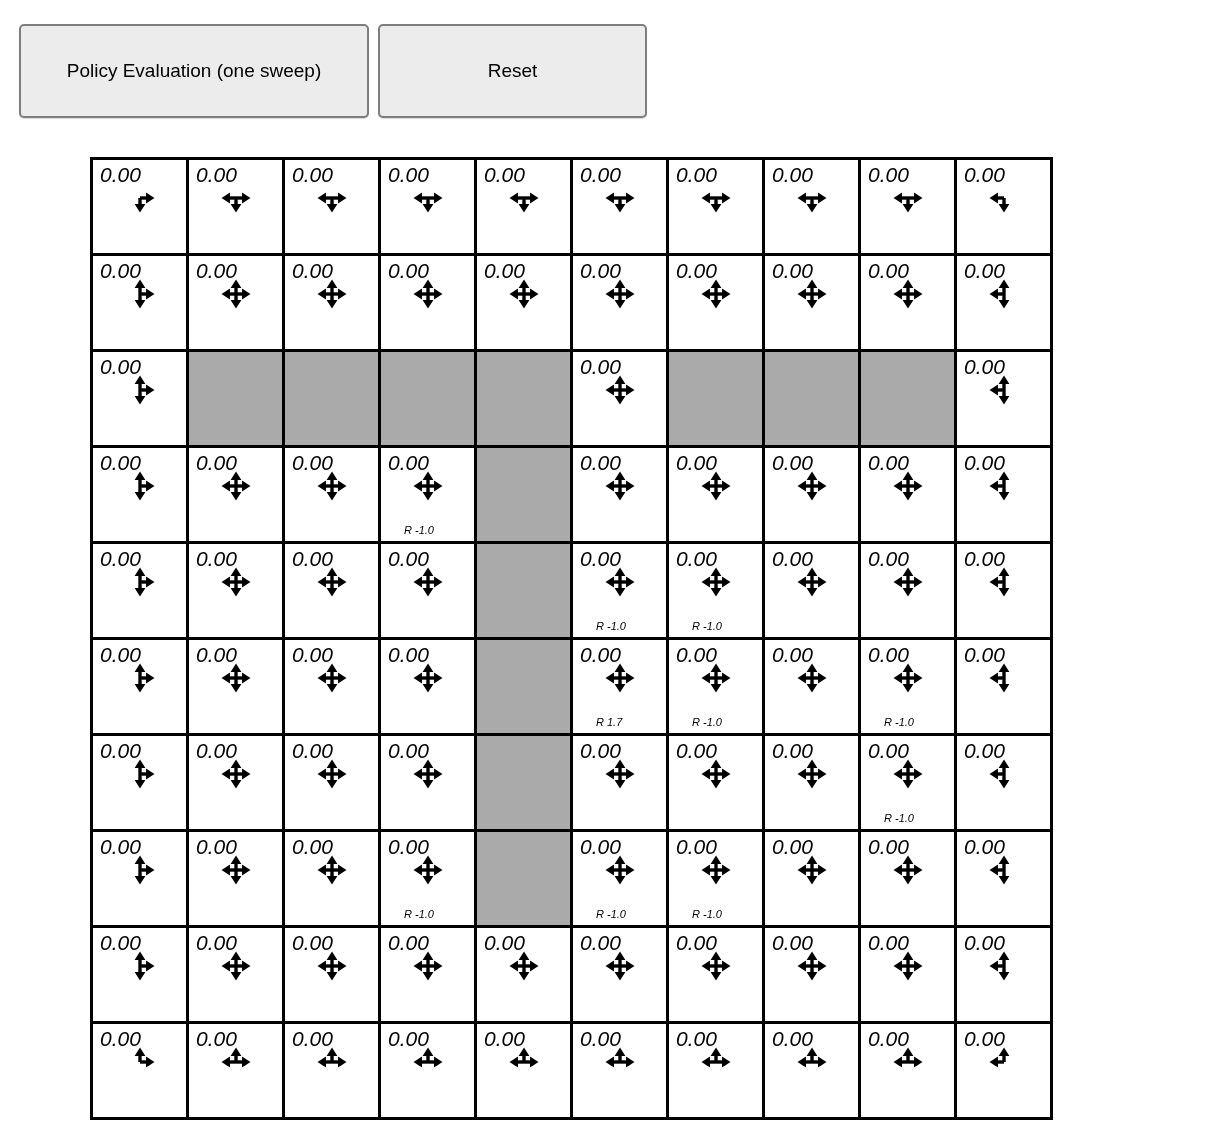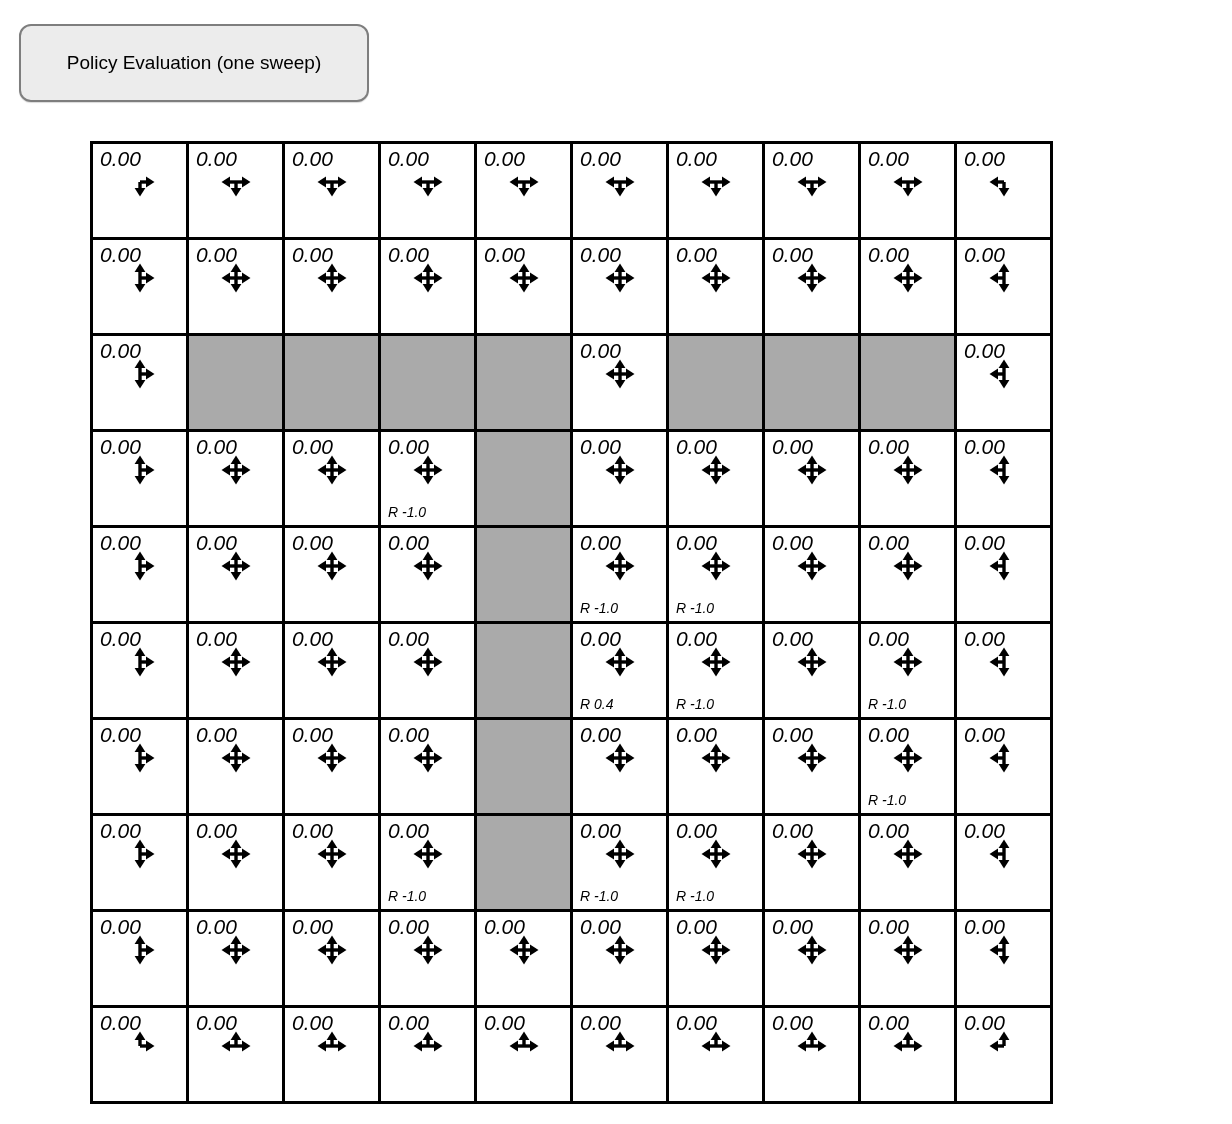--- a/index.html
+++ b/index.html
@@ -9,25 +9,25 @@
     background: #ffffff;
     color: #000000;
     font-family: "Liberation Sans", sans-serif;
   }
   .toolbar {
     display: flex;
     gap: 9px;
     padding: 24px 0 0 19px;
   }
   .btn {
-    height: 78px;
+    height: 94px;
     width: 269px;
     background: #ececec;
     border: 2px solid #7e7e7e;
-    border-radius: 12px;
+    border-radius: 5px;
     font-family: "Liberation Sans", sans-serif;
     font-size: 19px;
     color: #000000;
     cursor: pointer;
     box-shadow: 0 1px 1px rgba(0,0,0,0.15);
   }
   .btn.wide { width: 350px; }
   .grid {
     margin: 39px 0 0 90px;
     display: grid;
@@ -54,30 +54,31 @@
   .cell .arrows {
     position: absolute;
     top: 22px; left: 0;
     width: 100%;
     text-align: center;
     line-height: 0;
   }
   .cell .arrows svg { display: inline-block; }
   .cell .reward {
     position: absolute;
-    bottom: 5px; left: 7px;
-    font-size: 14px;
+    bottom: 5px; left: 23px;
+    font-size: 11px;
     white-space: nowrap;
   }
 </style>
 </head>
 <body>
 
 <div class="toolbar">
   <button class="btn wide">Policy Evaluation (one sweep)</button>
+  <button class="btn">Reset</button>
 </div>
 
 <div class="grid">
     <div class="cell">
       <span class="value">0.00</span>
       <div class="arrows"><svg width="32" height="32" viewBox="0 0 32 32">
           <line x1="16" y1="16" x2="16" y2="24" stroke="#000000" stroke-width="3.4"></line>
           <polygon points="16,30.5 10.6,22 21.4,22" fill="#000000"></polygon>
           <line x1="16" y1="16" x2="24" y2="16" stroke="#000000" stroke-width="3.4"></line>
           <polygon points="30.5,16 22,21.4 22,10.6" fill="#000000"></polygon>
@@ -635,21 +636,21 @@
       <div class="arrows"><svg width="32" height="32" viewBox="0 0 32 32">
           <line x1="16" y1="16" x2="16" y2="8" stroke="#000000" stroke-width="3.4"></line>
           <polygon points="16,1.5 21.4,10 10.6,10" fill="#000000"></polygon>
           <line x1="16" y1="16" x2="16" y2="24" stroke="#000000" stroke-width="3.4"></line>
           <polygon points="16,30.5 10.6,22 21.4,22" fill="#000000"></polygon>
           <line x1="16" y1="16" x2="8" y2="16" stroke="#000000" stroke-width="3.4"></line>
           <polygon points="1.5,16 10,10.6 10,21.4" fill="#000000"></polygon>
           <line x1="16" y1="16" x2="24" y2="16" stroke="#000000" stroke-width="3.4"></line>
           <polygon points="30.5,16 22,21.4 22,10.6" fill="#000000"></polygon>
         </svg></div>
-      <span class="reward">R 0.4</span>
+      <span class="reward">R 1.7</span>
     </div>
     <div class="cell">
       <span class="value">0.00</span>
       <div class="arrows"><svg width="32" height="32" viewBox="0 0 32 32">
           <line x1="16" y1="16" x2="16" y2="8" stroke="#000000" stroke-width="3.4"></line>
           <polygon points="16,1.5 21.4,10 10.6,10" fill="#000000"></polygon>
           <line x1="16" y1="16" x2="16" y2="24" stroke="#000000" stroke-width="3.4"></line>
           <polygon points="16,30.5 10.6,22 21.4,22" fill="#000000"></polygon>
           <line x1="16" y1="16" x2="8" y2="16" stroke="#000000" stroke-width="3.4"></line>
           <polygon points="1.5,16 10,10.6 10,21.4" fill="#000000"></polygon>

